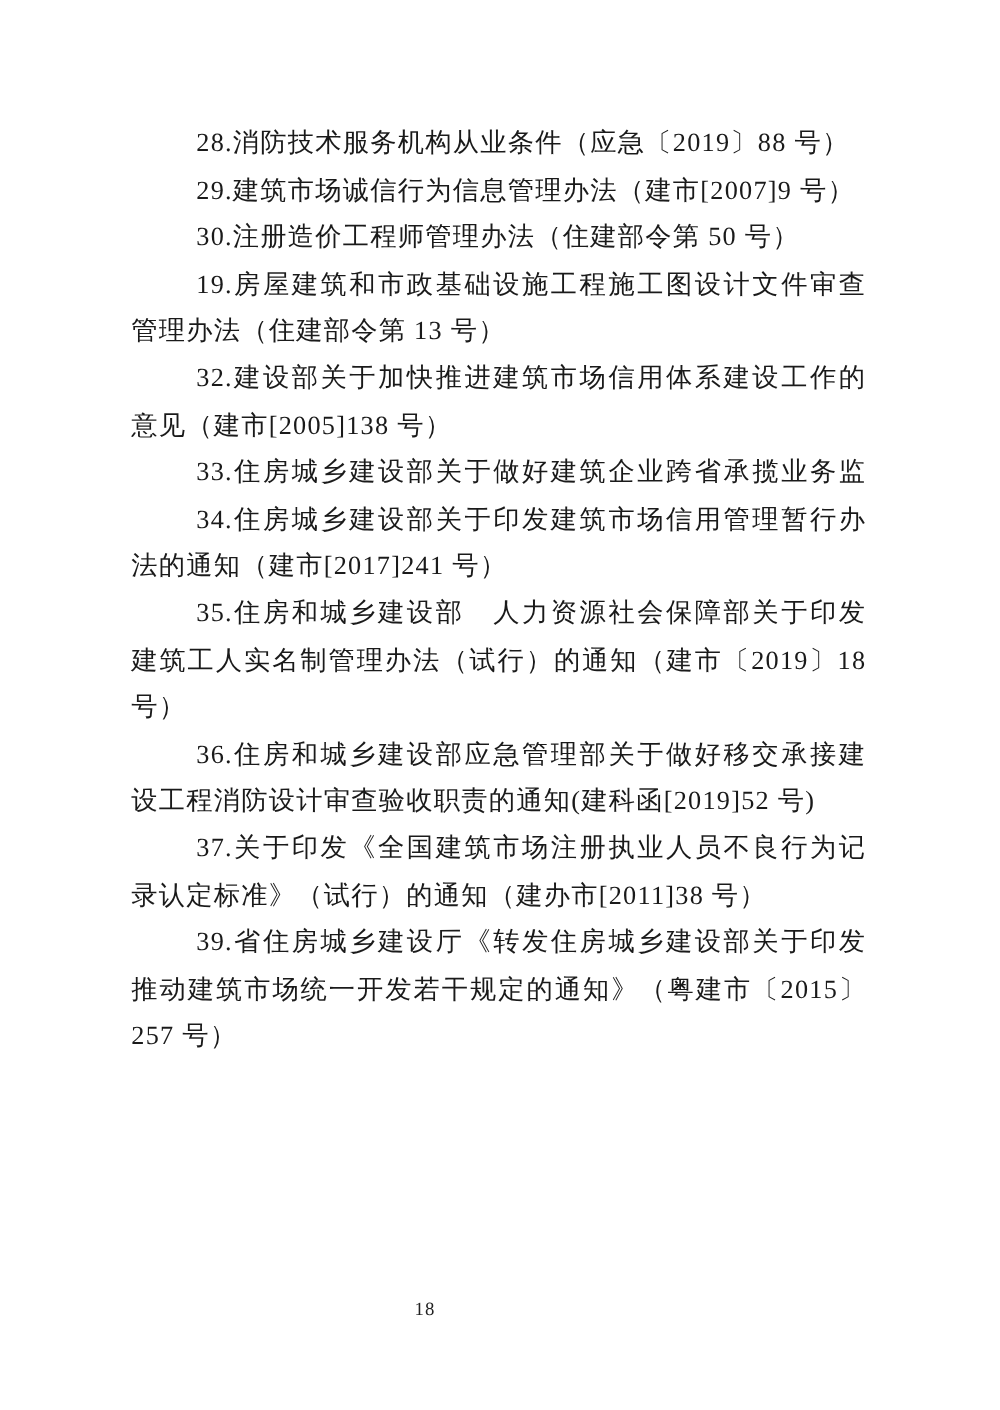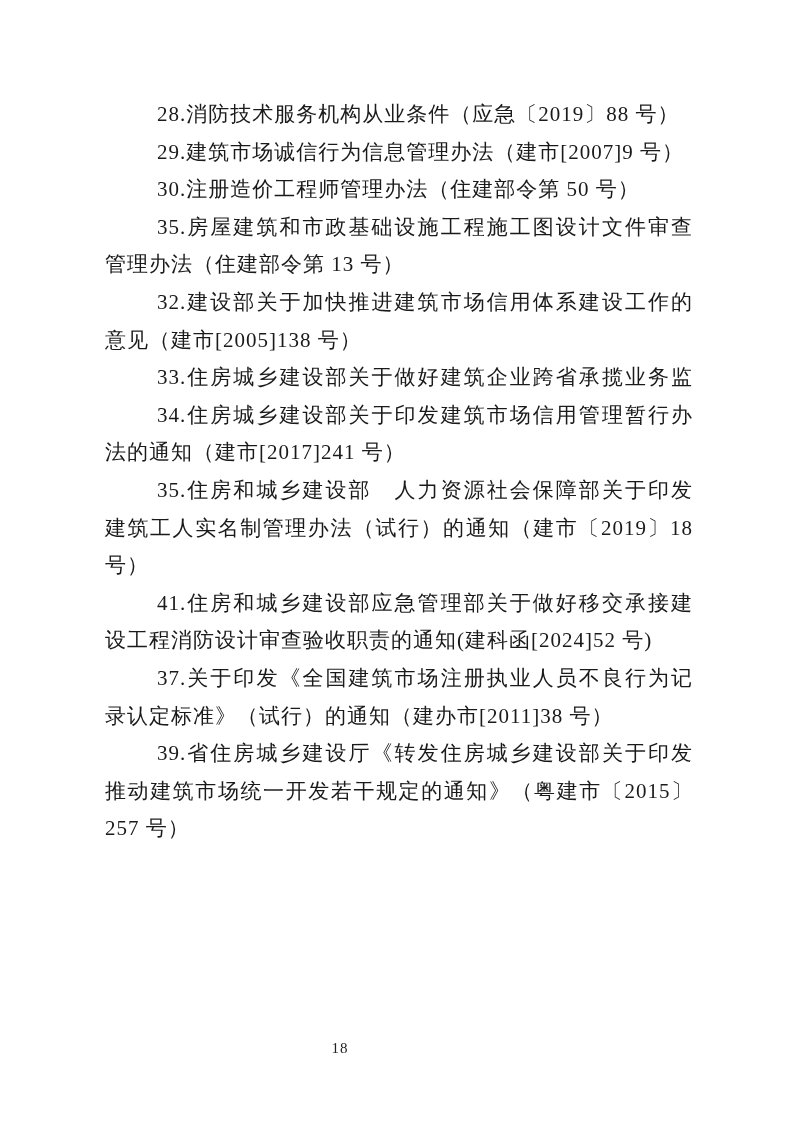--- a/index.html
+++ b/index.html
@@ -62,21 +62,21 @@
 
     <div class="para">
       <div class="line first end">29.建筑市场诚信行为信息管理办法（建市[2007]9 号）</div>
     </div>
 
     <div class="para">
       <div class="line first end">30.注册造价工程师管理办法（住建部令第 50 号）</div>
     </div>
 
     <div class="para">
-      <div class="line first full">35.房屋建筑和市政基础设施工程施工图设计文件审查</div>
+      <div class="line first full">19.房屋建筑和市政基础设施工程施工图设计文件审查</div>
       <div class="line end">管理办法（住建部令第 13 号）</div>
     </div>
 
     <div class="para">
       <div class="line first full">32.建设部关于加快推进建筑市场信用体系建设工作的</div>
       <div class="line end">意见（建市[2005]138 号）</div>
     </div>
 
     <div class="para">
       <div class="line first full">33.住房城乡建设部关于做好建筑企业跨省承揽业务监</div>
@@ -87,22 +87,22 @@
       <div class="line end">法的通知（建市[2017]241 号）</div>
     </div>
 
     <div class="para">
       <div class="line first full">35.住房和城乡建设部　人力资源社会保障部关于印发</div>
       <div class="line full">建筑工人实名制管理办法（试行）的通知（建市〔2019〕18</div>
       <div class="line end">号）</div>
     </div>
 
     <div class="para">
-      <div class="line first full">41.住房和城乡建设部应急管理部关于做好移交承接建</div>
-      <div class="line end">设工程消防设计审查验收职责的通知(建科函[2024]52 号)</div>
+      <div class="line first full">36.住房和城乡建设部应急管理部关于做好移交承接建</div>
+      <div class="line end">设工程消防设计审查验收职责的通知(建科函[2019]52 号)</div>
     </div>
 
     <div class="para">
       <div class="line first full">37.关于印发《全国建筑市场注册执业人员不良行为记</div>
       <div class="line end">录认定标准》（试行）的通知（建办市[2011]38 号）</div>
     </div>
 
 
     <div class="para">
       <div class="line first full">39.省住房城乡建设厅《转发住房城乡建设部关于印发</div>

